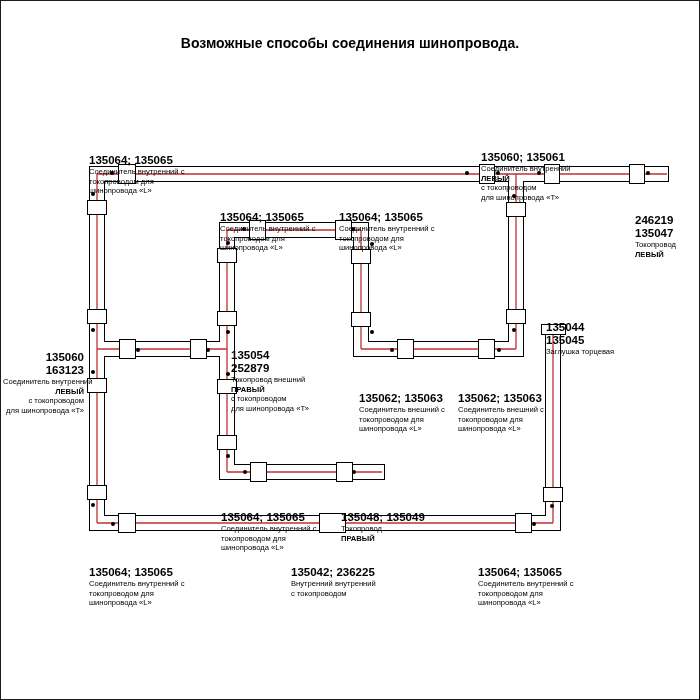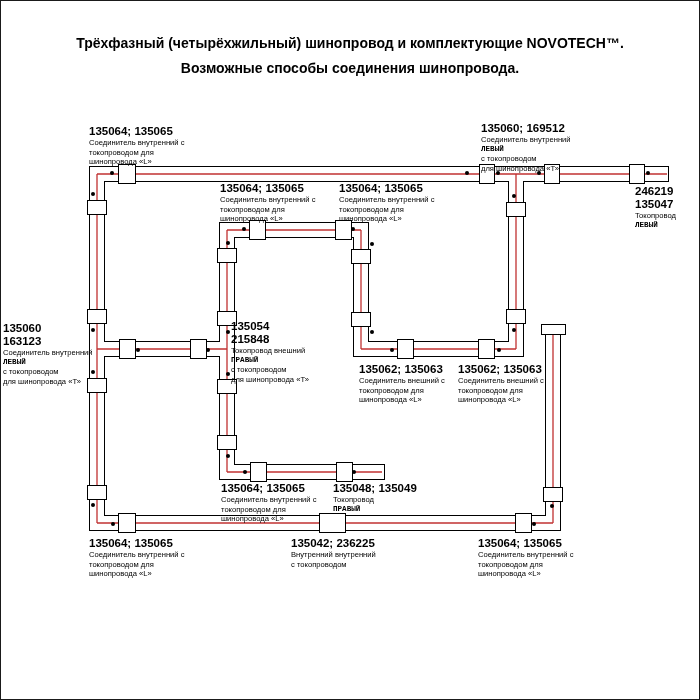--- a/index.html
+++ b/index.html
@@ -6,34 +6,33 @@
   .page{
     position:relative;width:700px;height:700px;background:#fff;
     box-sizing:border-box;border:1px solid #1a1a1a;overflow:hidden;
     font-family:"Liberation Sans", sans-serif;color:#000;
   }
   .title{
     position:absolute;top:30px;left:0;width:100%;text-align:center;
     font-size:14px;font-weight:bold;line-height:25px;
   }
   .diagram-svg{position:absolute;left:0;top:0;}
-  .lbl{position:absolute;}
+  .lbl{position:absolute;margin-top:29px;}
   .lbl .code{font-size:11.5px;font-weight:bold;line-height:13px;white-space:nowrap;}
   .lbl .d{font-size:7.6px;line-height:9.6px;white-space:nowrap;}
-  .lbl .d.b{font-weight:bold;font-family:Liberation Mono, monospace;}
-  .lbl.right{}
+  .lbl .d.b{font-weight:bold;}
+  .lbl.right{text-align:right;}
   .conductor{stroke:var(--conductor,#c03030);}
 </style>
 </head>
 <body>
 
 <div class="page">
 
   <div class="title">
-    <div>Трёхфазный (четырёхжильный) шинопровод и комплектующие NOVOTECH™.</div>
     <div>Возможные способы соединения шинопровода.</div>
   </div>
 
   <svg class="diagram-svg" width="700" height="700" viewBox="0 0 700 700" shape-rendering="crispEdges">
 
     <g fill="#000">
       <rect x="88" y="165" width="580" height="16"></rect>
       <rect x="88" y="165" width="16" height="365"></rect>
       <rect x="88" y="514" width="472" height="16"></rect>
       <rect x="544" y="327" width="16" height="203"></rect>
@@ -153,21 +152,21 @@
   </div>
 
   <div class="lbl" style="left:338px;top:181px">
     <div class="code">135064; 135065</div>
     <div class="d">Соединитель внутренний с</div>
     <div class="d">токопроводом для</div>
     <div class="d">шинопровода «L»</div>
   </div>
 
   <div class="lbl" style="left:480px;top:121px">
-    <div class="code">135060; 169512</div>
+    <div class="code">135060; 135061</div>
     <div class="d">Соединитель внутренний</div>
     <div class="d b">ЛЕВЫЙ</div>
     <div class="d">с токопроводом</div>
     <div class="d">для шинопровода «Т»</div>
   </div>
 
   <div class="lbl" style="left:634px;top:184px">
     <div class="code">246219</div>
     <div class="code">135047</div>
     <div class="d">Токопровод</div>
@@ -178,50 +177,55 @@
     <div class="code">135060</div>
     <div class="code">163123</div>
     <div class="d">Соединитель внутренний</div>
     <div class="d b">ЛЕВЫЙ</div>
     <div class="d">с токопроводом</div>
     <div class="d">для шинопровода «Т»</div>
   </div>
 
   <div class="lbl" style="left:230px;top:319px">
     <div class="code">135054</div>
-    <div class="code">215848</div>
+    <div class="code">252879</div>
     <div class="d">Токопровод внешний</div>
     <div class="d b">ПРАВЫЙ</div>
     <div class="d">с токопроводом</div>
     <div class="d">для шинопровода «Т»</div>
   </div>
 
   <div class="lbl" style="left:358px;top:362px">
     <div class="code">135062; 135063</div>
     <div class="d">Соединитель внешний с</div>
     <div class="d">токопроводом для</div>
     <div class="d">шинопровода «L»</div>
   </div>
 
   <div class="lbl" style="left:457px;top:362px">
     <div class="code">135062; 135063</div>
     <div class="d">Соединитель внешний с</div>
     <div class="d">токопроводом для</div>
     <div class="d">шинопровода «L»</div>
   </div>
 
+  <div class="lbl" style="left:545px;top:291px">
+    <div class="code">135044</div>
+    <div class="code">135045</div>
+    <div class="d">Заглушка торцевая</div>
+  </div>
 
   <div class="lbl" style="left:220px;top:481px">
     <div class="code">135064; 135065</div>
     <div class="d">Соединитель внутренний с</div>
     <div class="d">токопроводом для</div>
     <div class="d">шинопровода «L»</div>
   </div>
 
-  <div class="lbl" style="left:332px;top:481px">
+  <div class="lbl" style="left:340px;top:481px">
     <div class="code">135048; 135049</div>
     <div class="d">Токопровод</div>
     <div class="d b">ПРАВЫЙ</div>
   </div>
 
   <div class="lbl" style="left:88px;top:536px">
     <div class="code">135064; 135065</div>
     <div class="d">Соединитель внутренний с</div>
     <div class="d">токопроводом для</div>
     <div class="d">шинопровода «L»</div>

